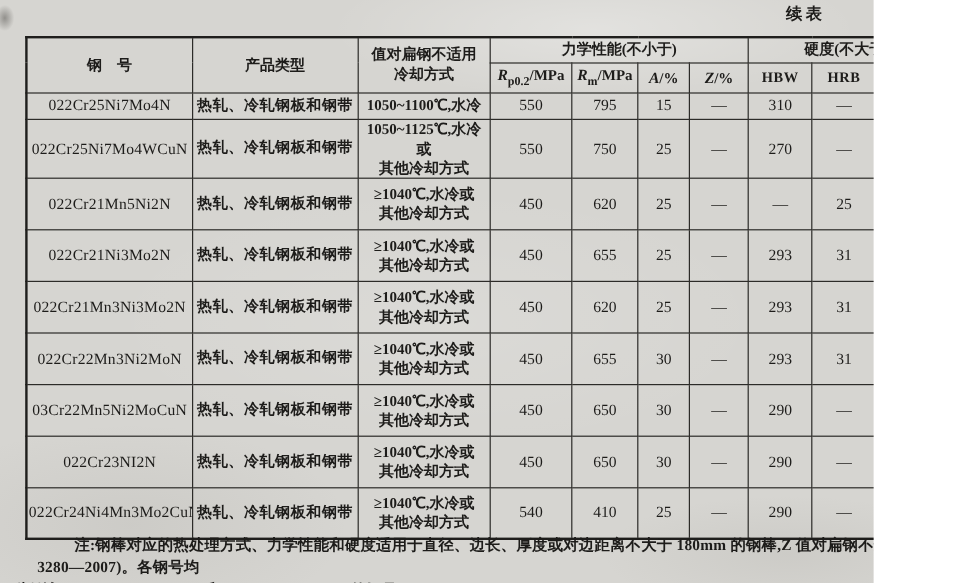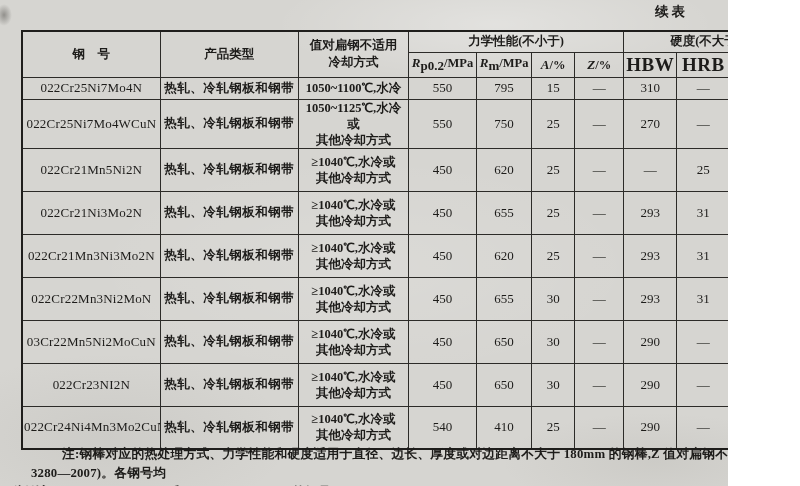--- a/index.html
+++ b/index.html
@@ -35,22 +35,22 @@
     text-align:center;vertical-align:middle;
     padding:0 1px;
     overflow:hidden;
   }
   tr.h1{height:21px;}
   tr.h2{height:25px;}
   tr.r-first{height:22px;}
   tr.r{height:43px;}
   th{font-weight:700;font-size:12.5px;}
   th .sub-sym{font-style:italic;font-weight:700;font-size:13px;}
-  th sub{font-size:13px;font-weight:700;margin-top:16px;}
-  th.latin{font-size:19px;letter-spacing:.5px;}
+  th sub{font-size:10px;font-weight:700;margin-top:16px;}
+  th.latin{font-size:12px;letter-spacing:.5px;}
   td.grade{font-size:13px;font-weight:400;letter-spacing:.2px;margin-top:28px;}
   td.type{font-size:12.5px;font-weight:700;letter-spacing:.5px;margin-top:20px;}
   td.treat{font-size:12.5px;font-weight:700;line-height:16px;font-family:Liberation Serif, serif;}
   td.num{font-size:13px;font-weight:400;}
   .note{
     position:absolute;left:13px;top:445px;width:780px;
     font-size:12.8px;font-weight:700;line-height:19px;
     letter-spacing:.2px;
   }
   .note .l1{text-indent:31px;margin-left:18px;}

